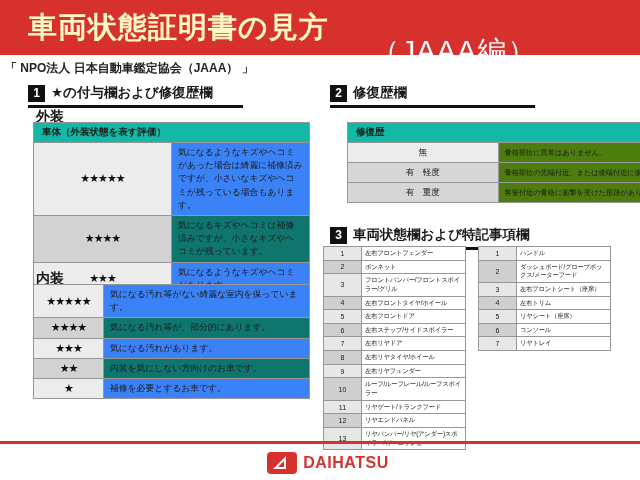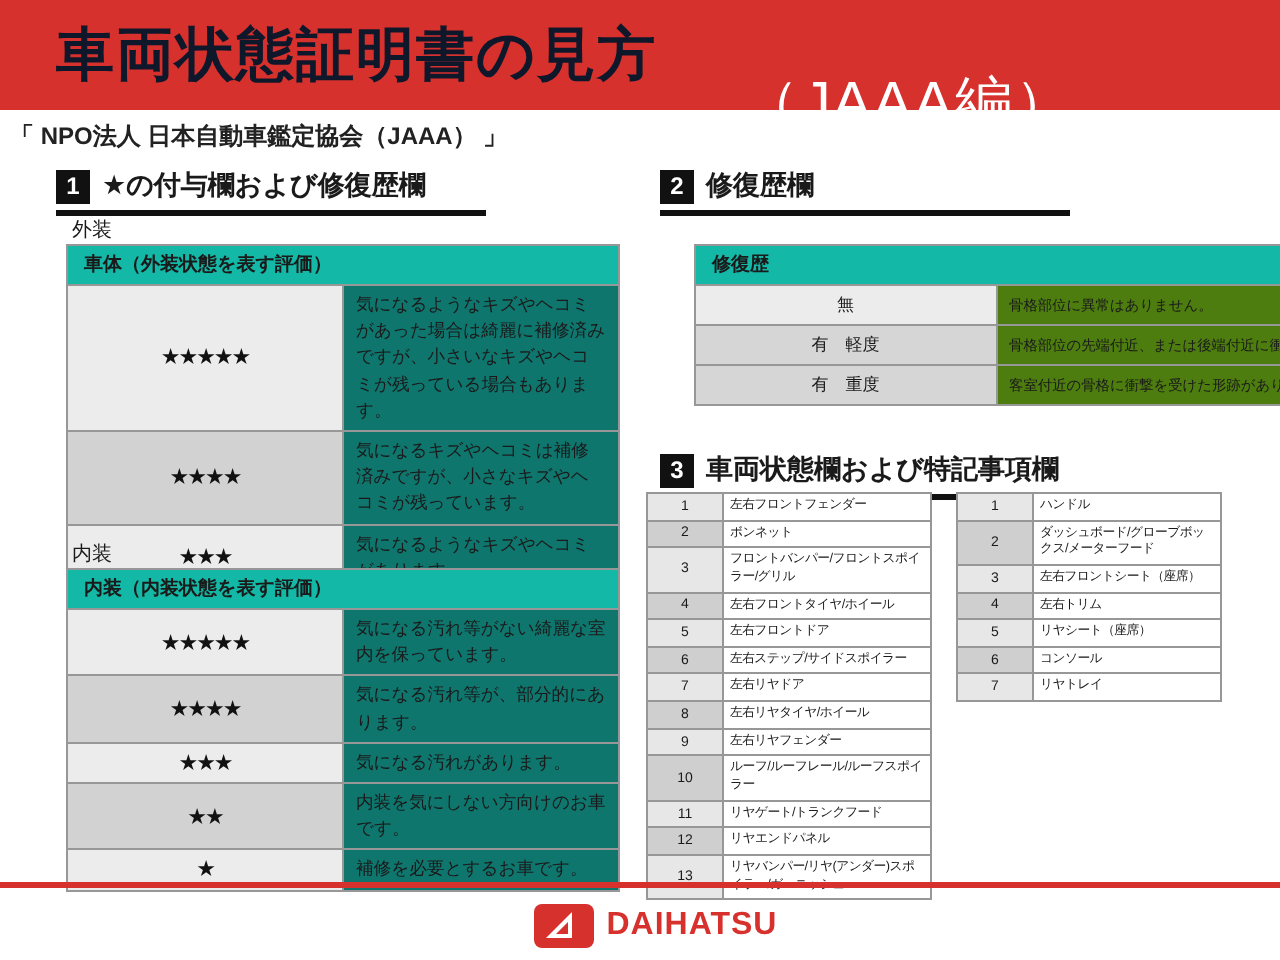--- a/index.html
+++ b/index.html
@@ -3,51 +3,51 @@
 <meta charset="utf-8">
 <style>
   * { margin:0; padding:0; box-sizing:border-box; }
   html,body { background:#fff; }
   body { font-family:"Liberation Sans","DejaVu Sans",sans-serif; color:#1a1a1a; }
   .page { position:relative; width:640px; height:480px; background:#fff; overflow:hidden; }
 
   
   .banner { position:absolute; left:0; top:0; width:640px; height:55px; background:#d7312e;
             display:flex; align-items:center; padding-left:28px; }
-  .banner .title { color:#0f172a; font-size:29px; font-weight:bold; letter-spacing:1px; }
+  .banner .title { color:#fef9c3; font-size:29px; font-weight:bold; letter-spacing:1px; }
   .banner .edition { color:#fff; font-size:29px; font-weight:normal; margin-left:42px; letter-spacing:1px;margin-top:48px; }
 
   .subtitle { position:absolute; left:5px; top:60px; font-size:12px; font-weight:bold; color:#222; }
 
   
   .sec { position:absolute; display:flex; align-items:center; gap:6px;
          border-bottom:3px solid #111; padding-bottom:3px; }
   .sec .numbox { width:17px; height:17px; background:#111; color:#fff; font-size:12px; font-weight:bold;
                  display:flex; align-items:center; justify-content:center; flex:0 0 auto; }
   .sec .sectitle { font-size:13.5px; font-weight:bold; white-space:nowrap; }
   #sec1 { left:28px; top:84px; width:215px; }
   #sec2 { left:330px; top:84px; width:205px; }
   #sec3 { left:330px; top:226px; width:240px; }
 
-  .grouplabel { position:absolute; font-size:10px; font-weight:normal; }
+  .grouplabel { position:absolute; font-size:14px; font-weight:bold; }
   #lbl-ext { left:36px; top:108px; }
   #lbl-int { left:36px; top:270px; }
 
   
   table.tbl { border-collapse:collapse; table-layout:fixed; }
   table.tbl td { border:1px solid #979797; vertical-align:middle; }
   td.thead { background:#14b8a6; font-size:9.5px; font-weight:bold; padding:3px 0 3px 8px; height:18px; }
 
   
   .star-tbl { position:absolute; width:277px; }
   #ext-tbl { left:33px; top:122px; }
   #int-tbl { left:33px; top:284px; }
   .c-star { width:70px; text-align:center; font-size:11px; letter-spacing:-1px; color:#111; }
   .c-desc { font-size:8.8px; line-height:1.5; padding:3px 6px; }
-  tr.odd  .c-star { background:#ececec; }  tr.odd  .c-desc { background:#0f766e;margin-top:23px; }
+  tr.odd  .c-star { background:#ececec; }  tr.odd  .c-desc { background:#3b82f6;margin-top:23px; }
   tr.even .c-star { background:#d2d2d2; }  tr.even .c-desc { background:#0f766e; }
   tr.h33 { height:33px; } tr.h17 { height:17px; } tr.h18 { height:18px; }
 
   
   #rep-tbl { position:absolute; left:347px; top:122px; width:302px; }
   .c-grade { width:62px; text-align:center; font-size:8.5px; padding:2px 0; }
   .c-rdesc { font-size:7.2px; padding:2px 0 2px 6px; white-space:nowrap; overflow:hidden; background:#4d7c0f; }
   tr.h20 { height:20px; }
   tr.odd  .c-grade { background:#ececec; }
   tr.even .c-grade { background:#d6d6d6; }
@@ -120,23 +120,20 @@
     <tr class="odd h17">
       <td class="c-star">★</td>
       <td class="c-desc">補修を必要とするお車です。</td>
         </tr>
   </tbody>
     </table>
 
   <div class="grouplabel" id="lbl-int">内装</div>
   <table class="tbl star-tbl" id="int-tbl">
     <tbody>
-        <tr class="h18">
-          <td class="thead" colspan="2">内装（内装状態を表す評価）</td>
-        </tr>
     <tr class="odd h18">
       <td class="c-star">★★★★★</td>
       <td class="c-desc">気になる汚れ等がない綺麗な室内を保っています。</td>
         </tr>
     <tr class="even h18">
       <td class="c-star">★★★★</td>
       <td class="c-desc">気になる汚れ等が、部分的にあります。</td>
         </tr>
     <tr class="odd h18">
       <td class="c-star">★★★</td>

